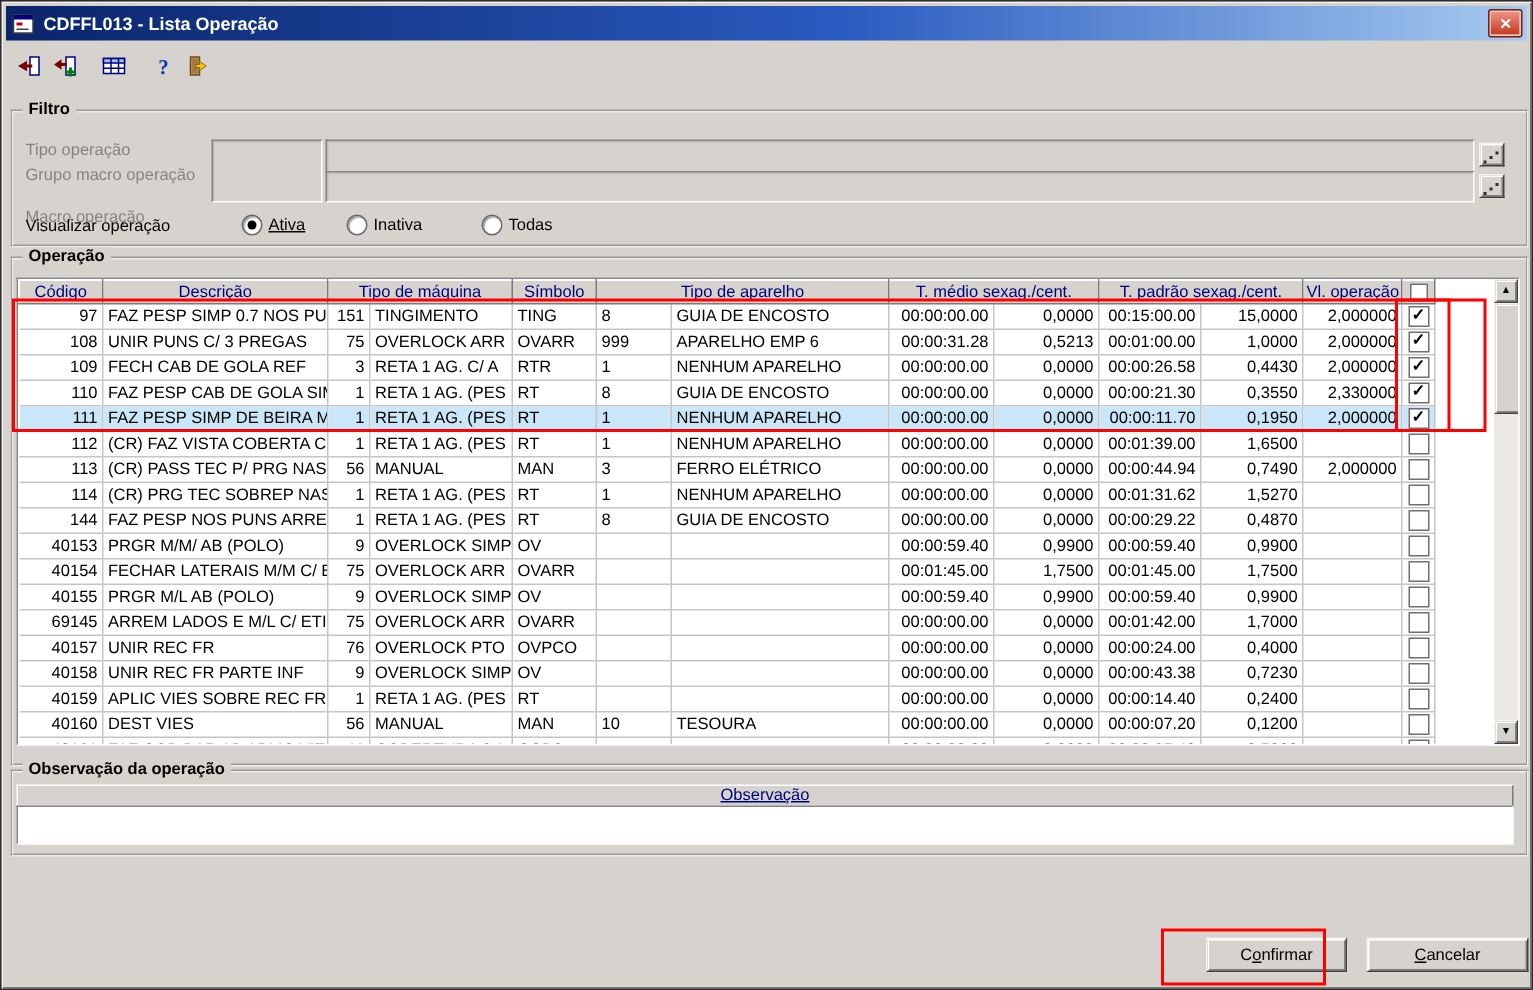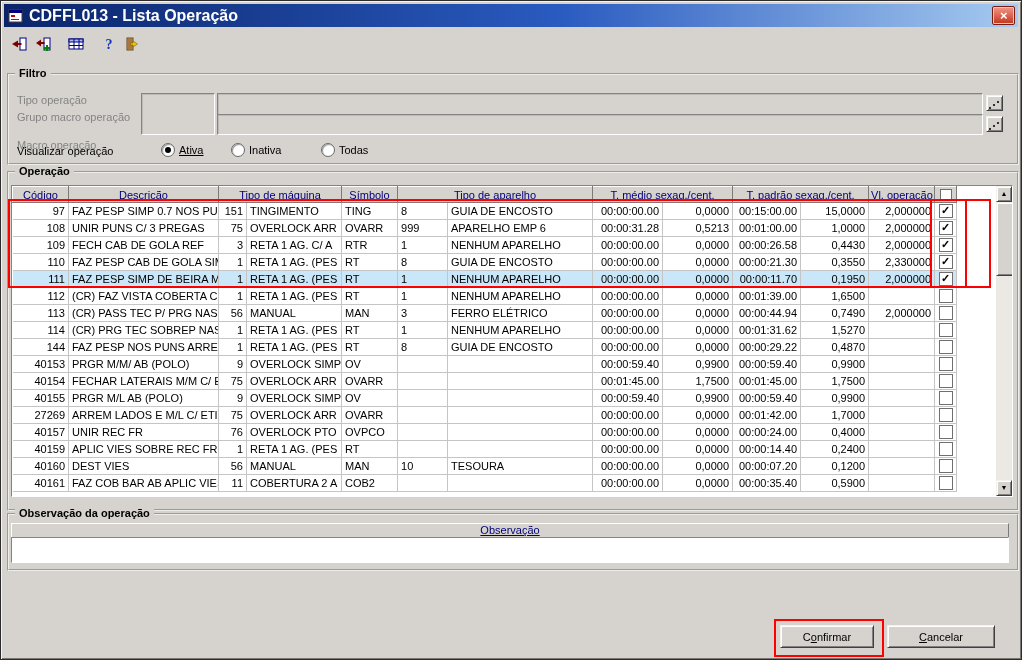--- a/index.html
+++ b/index.html
@@ -4,21 +4,21 @@
 <style>
   html,body{margin:0;padding:0;width:1022px;height:660px;overflow:hidden;
     font-family:"Liberation Sans",sans-serif;font-size:11px;color:#000;background:#808080;}
   .window{position:absolute;inset:0;background:#d6d3ce;border:1px solid #2c2c2c;
     box-shadow:inset 1px 1px 0 #f5f4f2, inset -1px -1px 0 #7a7672;}
 
   
   .titlebar{position:absolute;left:3px;top:3px;right:3px;height:23px;
     background:linear-gradient(90deg,#0a246a 0%,#2a5bc0 55%,#a6caf0 100%);
     display:flex;align-items:center;padding:0 4px;gap:5px;}
-  .titlebar .title{flex:1;color:#fff;font-weight:bold;font-size:16px;}
+  .titlebar .title{flex:1;color:#fff;font-weight:bold;font-size:12px;}
   .close-btn{width:21px;height:17px;background:linear-gradient(#ef9181,#c53a22);
     border:1px solid #f6c2b4;outline:1px solid #7a1d10;border-radius:1px;color:#fff;
     font-size:13px;font-weight:bold;line-height:14px;text-align:center;}
 
   
   .toolbar{position:absolute;left:6px;top:29px;height:28px;display:flex;align-items:center;}
   .tb{width:24px;height:24px;display:flex;align-items:center;justify-content:center;
     border:1px solid transparent;background:transparent;padding:0;}
   .tb.sep{margin-left:9px;}
 
@@ -71,21 +71,21 @@
   
   .obs-header{position:absolute;left:2px;top:8px;width:996px;height:14px;background:#d6d3ce;
     border:1px solid;border-color:#fff #7b7b7b #7b7b7b #fff;color:#00007b;
     text-decoration:underline;text-align:center;line-height:13px;}
   .obs-field{left:2px;top:22px;width:996px;height:24px;}
 
   
   .btn{position:absolute;height:23px;background:#d6d3ce;border:1px solid;
     border-color:#f4f2ee #404040 #404040 #f4f2ee;
     box-shadow:inset 1px 1px 0 #fff,inset -1px -1px 0 #808080;
-    font-size:11px;text-align:center;line-height:21px;font-family:"Liberation Sans",sans-serif;}
+    font-size:11px;text-align:center;line-height:21px;font-family:"Liberation Sans",sans-serif;margin-left:24px;}
 
   
   .ann{position:absolute;border:2px solid #ff0000;pointer-events:none;background:transparent;}
 </style>
 </head>
 <body>
 
 <div class="window">
 
   <div class="titlebar">
@@ -391,21 +391,21 @@
               <td class="l"></td>
               <td class="l"></td>
               <td class="r">00:00:59.40</td>
               <td class="r">0,9900</td>
               <td class="r">00:00:59.40</td>
               <td class="r">0,9900</td>
               <td class="r"></td>
               <td class="c"><span class="cb"></span></td>
             </tr>
             <tr>
-              <td class="r">27269</td>
+              <td class="r">69145</td>
               <td class="l">ARREM LADOS E M/L C/ ETIQ</td>
               <td class="r">75</td>
               <td class="l">OVERLOCK ARR</td>
               <td class="l">OVARR</td>
               <td class="l"></td>
               <td class="l"></td>
               <td class="r">00:00:00.00</td>
               <td class="r">0,0000</td>
               <td class="r">00:01:42.00</td>
               <td class="r">1,7000</td>
@@ -417,20 +417,35 @@
               <td class="l">UNIR REC FR</td>
               <td class="r">76</td>
               <td class="l">OVERLOCK PTO</td>
               <td class="l">OVPCO</td>
               <td class="l"></td>
               <td class="l"></td>
               <td class="r">00:00:00.00</td>
               <td class="r">0,0000</td>
               <td class="r">00:00:24.00</td>
               <td class="r">0,4000</td>
+              <td class="r"></td>
+              <td class="c"><span class="cb"></span></td>
+            </tr>
+            <tr>
+              <td class="r">40158</td>
+              <td class="l">UNIR REC FR PARTE INF</td>
+              <td class="r">9</td>
+              <td class="l">OVERLOCK SIMP</td>
+              <td class="l">OV</td>
+              <td class="l"></td>
+              <td class="l"></td>
+              <td class="r">00:00:00.00</td>
+              <td class="r">0,0000</td>
+              <td class="r">00:00:43.38</td>
+              <td class="r">0,7230</td>
               <td class="r"></td>
               <td class="c"><span class="cb"></span></td>
             </tr>
             <tr>
               <td class="r">40159</td>
               <td class="l">APLIC VIES SOBRE REC FR</td>
               <td class="r">1</td>
               <td class="l">RETA 1 AG. (PES</td>
               <td class="l">RT</td>
               <td class="l"></td>

